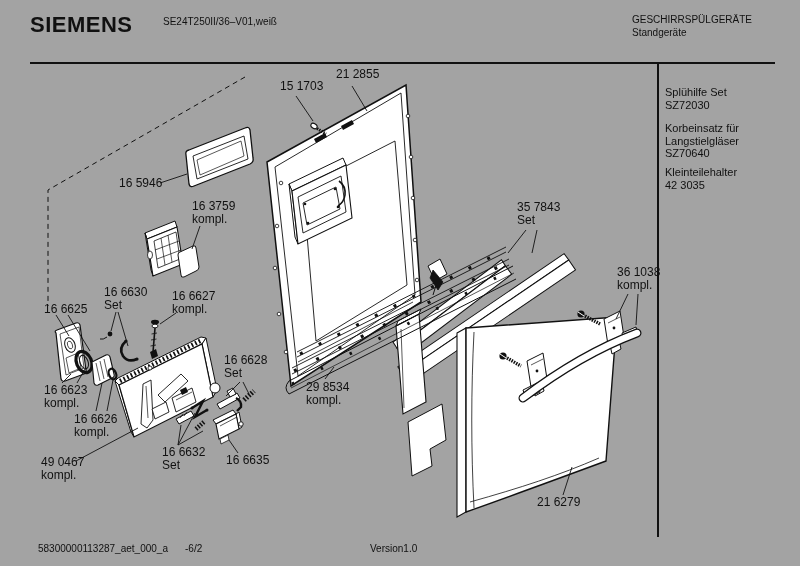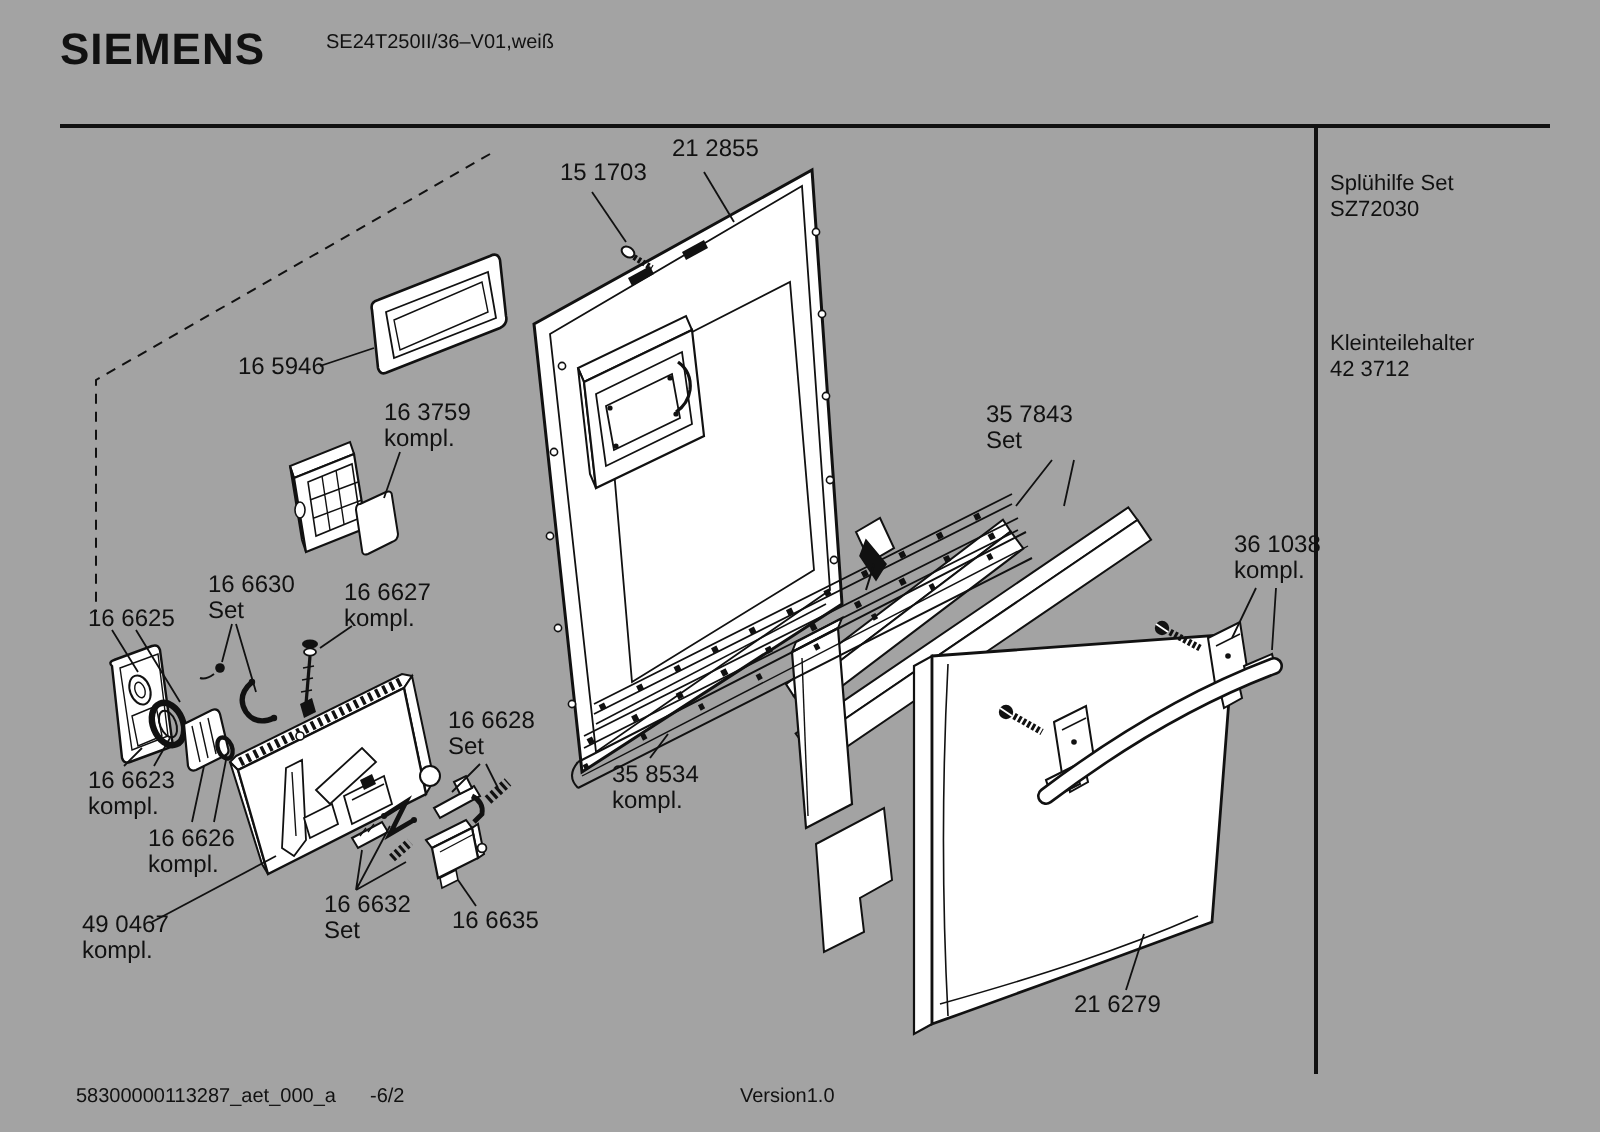--- a/index.html
+++ b/index.html
@@ -17,30 +17,39 @@
   .footer{font-size:10px;white-space:nowrap;}
   svg{position:absolute;left:0;top:0;}
 </style>
 </head>
 <body>
 
 <div class="page">
 
   <div class="abs brand" style="left:30px;top:12px;">SIEMENS</div>
   <div class="abs hdr" style="left:163px;top:15px;">SE24T250II/36–V01,weiß</div>
+  <div class="abs hdr" style="left:632px;top:13px;">
+    <span style="display:block;">GESCHIRRSPÜLGERÄTE</span>
+    <span style="display:block;">Standgeräte</span>
+  </div>
   <div class="abs rule-h" style="left:30px;top:62px;width:745px;height:1.5px;"></div>
   <div class="abs rule-v" style="left:657px;top:63px;height:474px;width:1.5px;"></div>
 
   <div class="abs sideblock" style="left:665px;top:86px;">
     <span>Splühilfe Set</span>
     <span>SZ72030</span>
   </div>
+  <div class="abs sideblock" style="left:665px;top:122px;">
+    <span>Korbeinsatz für</span>
+    <span>Langstielgläser</span>
+    <span>SZ70640</span>
+  </div>
   <div class="abs sideblock" style="left:665px;top:166px;">
     <span>Kleinteilehalter</span>
-    <span>42 3712</span>
+    <span>42 3035</span>
   </div>
 
   <svg width="800" height="566" viewBox="0 0 800 566">
 
     <path d="M245,77 L48,190 L48,306" fill="none" stroke="#111" stroke-width="1" stroke-dasharray="5,4"></path>
 
     <g fill="#fff" stroke="#111">
       <path d="M189,150 L245,128 Q249,126 250,130 L253,158 Q254,162 250,164 L194,186 Q190,188 189,184 L186,155 Q185,151 189,150 Z" stroke-width="1.3"></path>
       <path d="M193,156 L244,136 L248,159 L197,179 Z" stroke-width=".9"></path>
       <path d="M197,160 L241,141 L244,156 L200,175 Z" stroke-width=".7"></path>
@@ -301,24 +310,24 @@
       <span>Set</span>
     </div>
   <div class="plabel" style="left:226px;top:454px;">
       <span>16 6635</span>
     </div>
   <div class="plabel" style="left:224px;top:354px;">
       <span>16 6628</span>
       <span>Set</span>
     </div>
   <div class="plabel" style="left:306px;top:381px;">
-      <span>35 8534</span>
-      <span>kompl.</span>
-    </div>
-  <div class="plabel" style="left:493px;top:201px;">
+      <span>29 8534</span>
+      <span>kompl.</span>
+    </div>
+  <div class="plabel" style="left:517px;top:201px;">
       <span>35 7843</span>
       <span>Set</span>
     </div>
   <div class="plabel" style="left:617px;top:266px;">
       <span>36 1038</span>
       <span>kompl.</span>
     </div>
   <div class="plabel" style="left:537px;top:496px;">
       <span>21 6279</span>
     </div>

